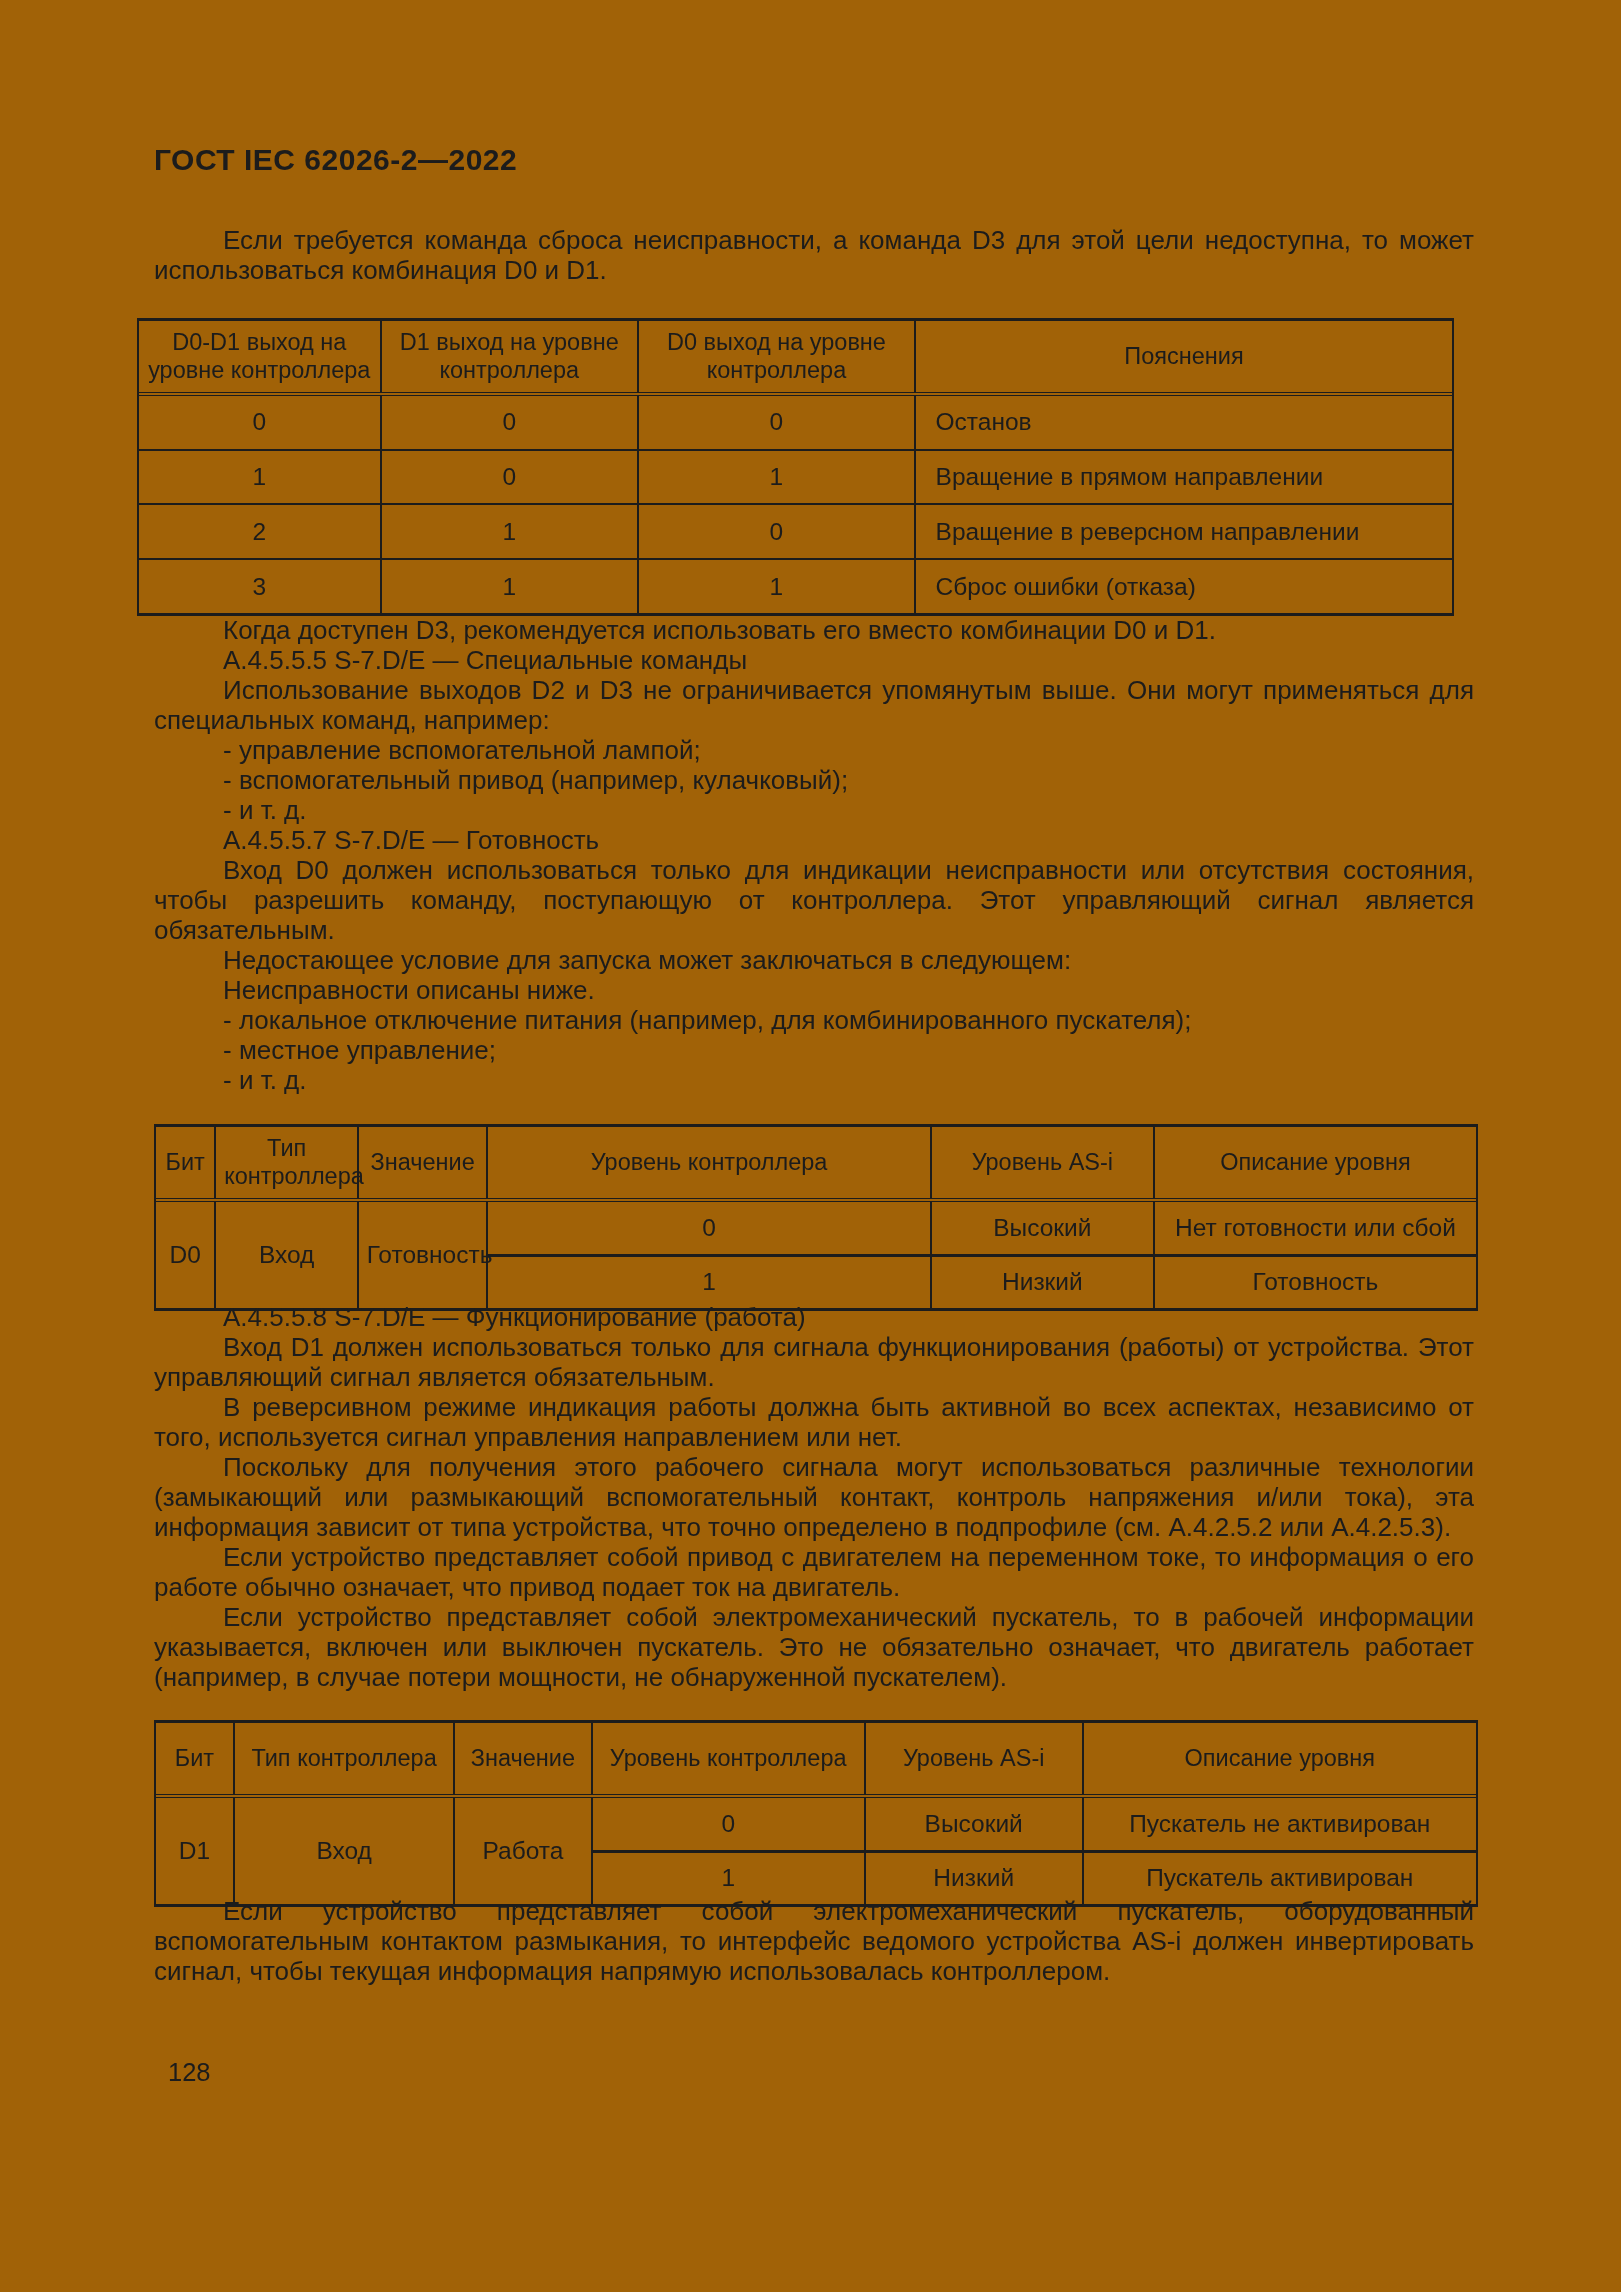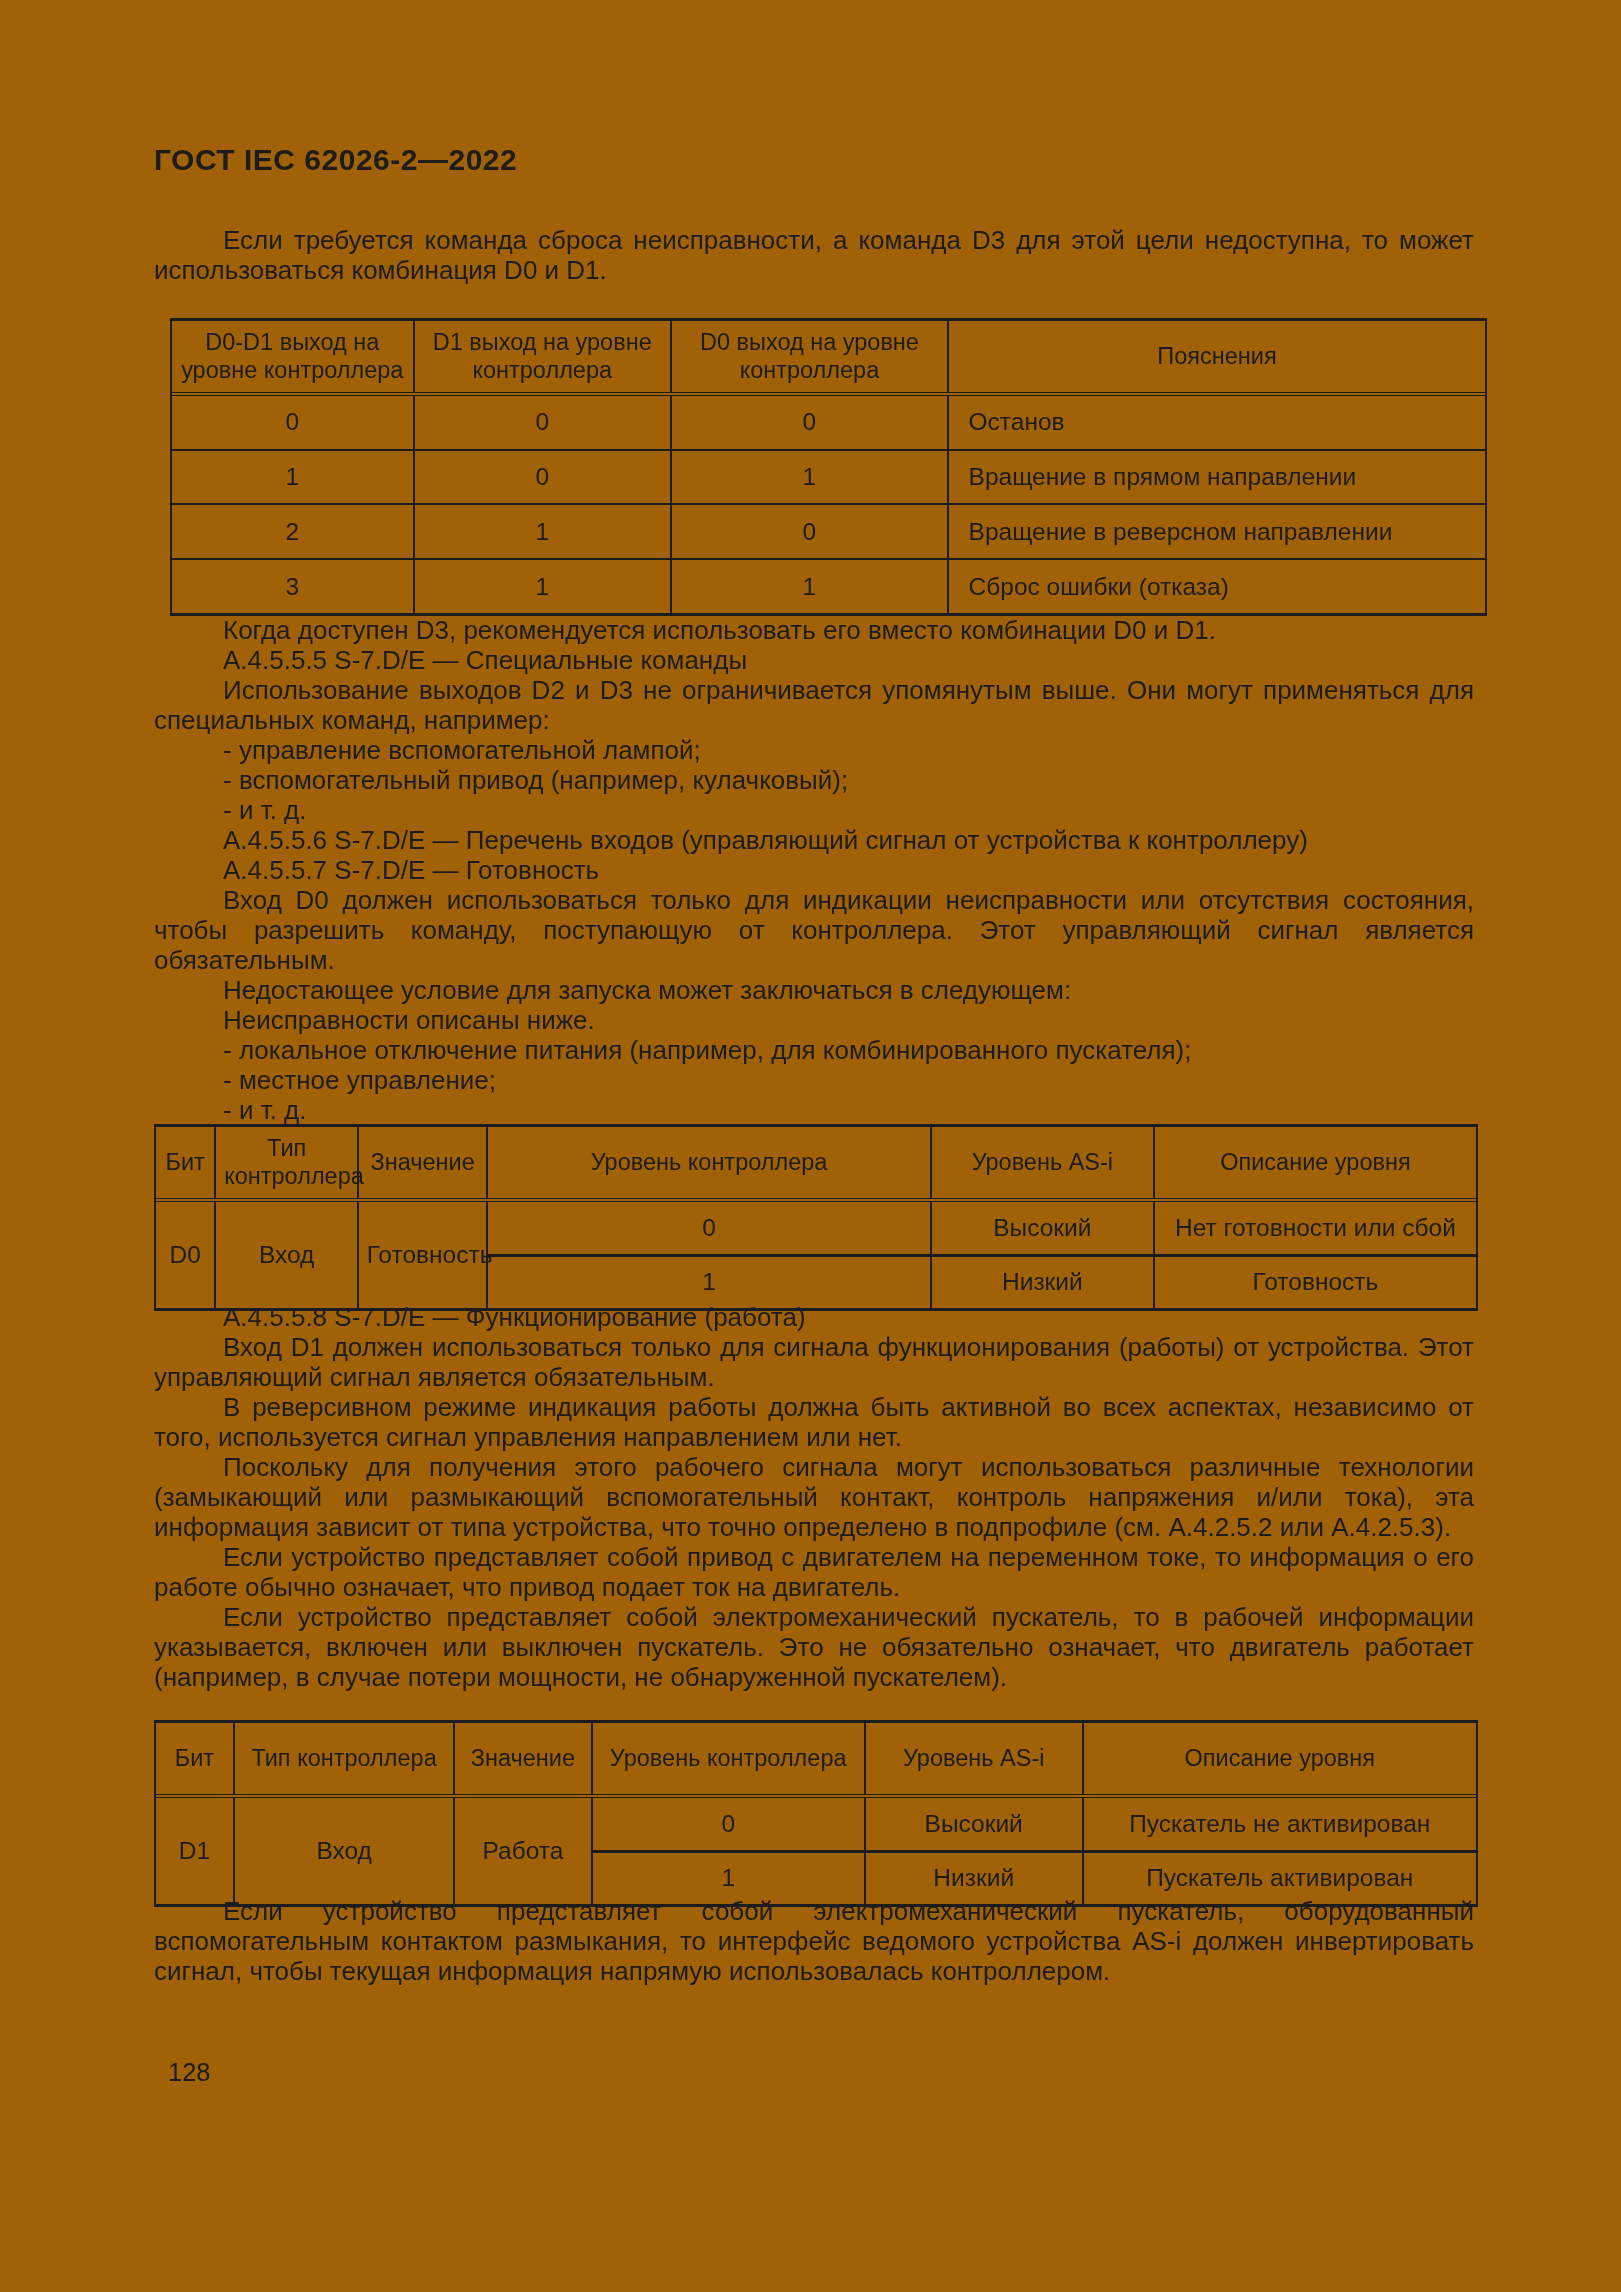--- a/index.html
+++ b/index.html
@@ -35,21 +35,21 @@
     border-right:2.9px solid #1c1c1c;
     text-align:center;vertical-align:middle;
     padding:3.9px 7.8px;font-weight:normal;
   }
   table.gost th:last-child, table.gost td:last-child{border-right:none;border-radius:31px;}
   table.gost thead th{
     font-size:23.5px;line-height:28px;
     border-bottom:4.9px double #1c1c1c;
     height:63px;
   }
-  .t1{left:170px;top:318px;width:1313px;}
+  .t1{left:137px;top:318px;width:1313px;}
   .t1 tbody td{height:45px;border-bottom:2.9px solid #1c1c1c;}
   .t1 tbody tr:last-child td{border-bottom:none;}
   .t1 td.expl, td.desc{text-align:left;padding-left:19.6px;}
   .t1 thead th{height:67px;}
 
   .t2{left:154px;top:1124px;width:1320px;}
   .t3{left:154px;top:1720px;width:1320px;}
   .t2 thead th,.t3 thead th{height:41px;}
   .t2 tbody td,.t3 tbody td{height:44px;}
   td.midline{border-bottom:3.9px solid #1c1c1c;}
@@ -110,21 +110,20 @@
     </table>
   </div>
 
   <div class="abs block-a bodytext">
     <p>Когда доступен D3, рекомендуется использовать его вместо комбинации D0 и D1.</p>
     <p>А.4.5.5.5 S-7.D/E — Специальные команды</p>
     <p>Использование выходов D2 и D3 не ограничивается упомянутым выше. Они могут применяться для специальных команд, например:</p>
     <p>- управление вспомогательной лампой;</p>
     <p>- вспомогательный привод (например, кулачковый);</p>
     <p>- и т. д.</p>
-    <p>А.4.5.5.6 S-7.D/E — Перечень входов (управляющий сигнал от устройства к контроллеру)</p>
     <p>А.4.5.5.7 S-7.D/E — Готовность</p>
     <p>Вход D0 должен использоваться только для индикации неисправности или отсутствия состояния, чтобы разрешить команду, поступающую от контроллера. Этот управляющий сигнал является обязательным.</p>
     <p>Недостающее условие для запуска может заключаться в следующем:</p>
     <p>Неисправности описаны ниже.</p>
     <p>- локальное отключение питания (например, для комбинированного пускателя);</p>
     <p>- местное управление;</p>
     <p>- и т. д.</p>
   </div>
 
   <div class="abs t2 tbl-wrap">

